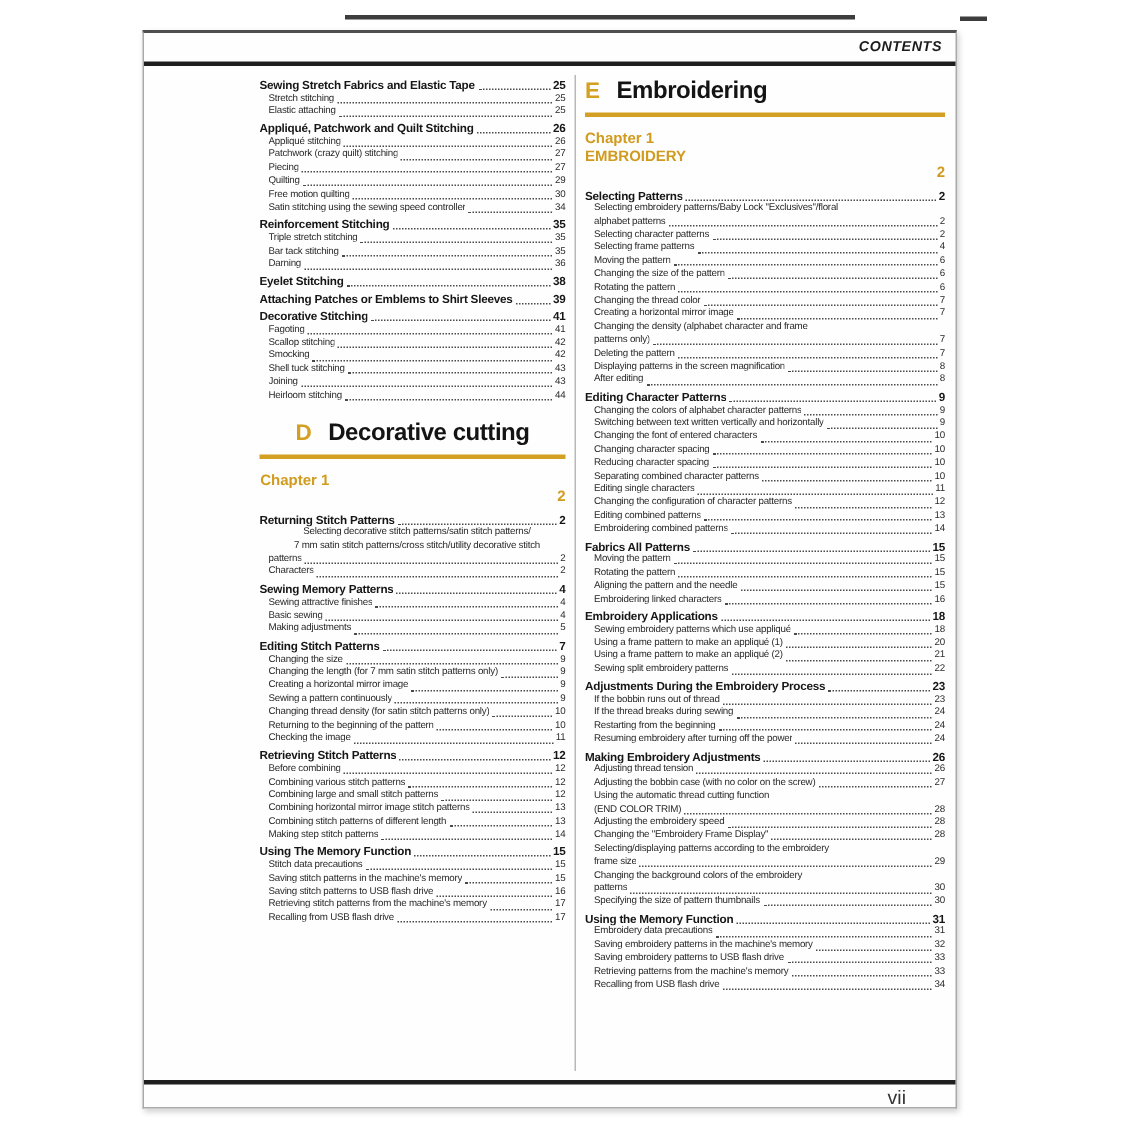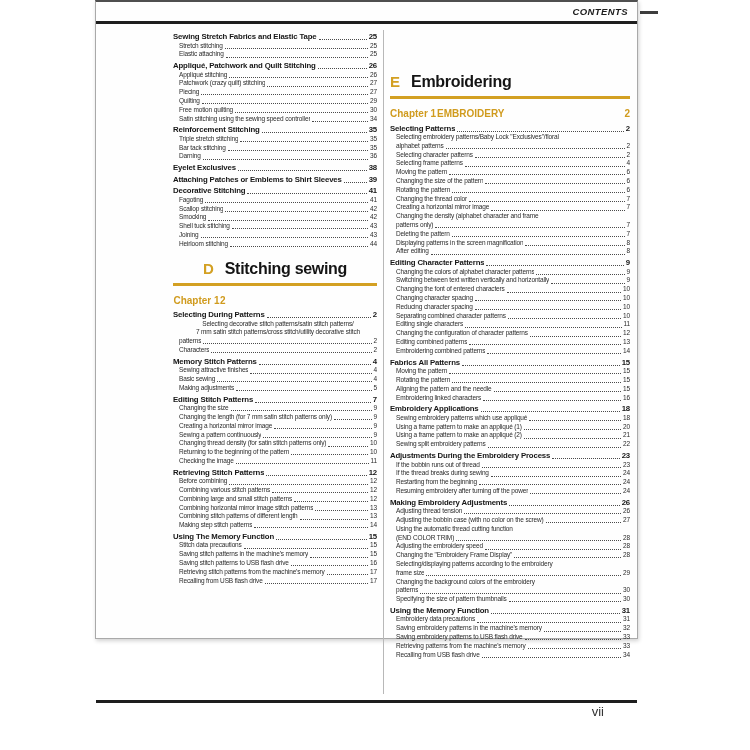--- a/index.html
+++ b/index.html
@@ -1,47 +1,47 @@
 <!DOCTYPE html>
 <html><head>
 <meta charset="utf-8">
 <style>
   html,body{margin:0;padding:0;}
   body{width:750px;height:750px;background:#ffffff;position:relative;
        font-family:"Liberation Sans",sans-serif;overflow:hidden;}
   .scan-artifact{position:absolute;background:#3d3d3d;}
-  .page{position:absolute;left:95px;top:0;width:543px;height:639px;
+  .page{position:absolute;left:95px;top:20px;width:543px;height:719px;
         background:#fefefe;border:1px solid #a9a9a9;border-top:2px solid #4f4f4f;
         box-shadow:1px 2px 4px rgba(0,0,0,0.18);box-sizing:border-box;}
   .contents-label{position:absolute;top:4px;right:9px;font-style:italic;font-weight:bold;
         font-size:9.5px;letter-spacing:0.4px;color:#1b1b1b;}
   .rule-top{position:absolute;top:19px;left:0;right:0;height:2.5px;background:#1e1e1e;}
   .rule-bottom{position:absolute;top:698px;left:0;right:0;height:2.5px;background:#1e1e1e;}
   .folio{position:absolute;top:702px;right:33px;font-size:13px;color:#333;}
   .divider{position:absolute;left:287px;top:28px;height:664px;width:1px;background:#b8b8b8;}
   .col{position:absolute;top:28px;}
   .col-left{left:77px;width:204px;text-align:center;}
-  .col-right{left:294px;width:240px;margin-top:41px;}
+  .col-right{left:294px;width:240px;}
   
   .e-h{font-weight:bold;font-size:7.8px;line-height:9.5px;margin-top:2px;
        letter-spacing:-0.15px;color:#161616;}
   .e-s{font-size:6.5px;line-height:8.8px;padding-left:6px;letter-spacing:-0.15px;color:#2a2a2a;}
   .row{display:flex;align-items:flex-end;}
   .t{white-space:nowrap;flex:0 1 auto;overflow:hidden;}
   .dots{flex:1 1 4px;min-width:4px;border-bottom:1px dotted #4a4a4a;margin:0 2px 1.5px 2px;}
   .p{flex:none;}
   .pre{white-space:nowrap;overflow:hidden;}
   
   .section{margin-top:9px;padding:2px 0 5px 0;border-bottom:3px solid #d3a023;}
   .col .section:first-child{margin-top:0;}
   .sec-letter{color:#d3a023;font-weight:bold;font-size:15px;margin-right:11px;}
   .sec-title{color:#141414;font-weight:bold;font-size:16px;letter-spacing:-0.3px;}
   
   .chapter{display:flex;margin:9px 0 4px 0;color:#d09b1e;font-weight:bold;
-           font-size:10px;line-height:11.5px;}
+           font-size:10px;line-height:11.5px;flex-direction:column;}
   .ch-label{flex:none;width:47px;}
   .ch-title{flex:1;}
   .ch-page{flex:none;align-self:flex-end;}
 </style>
 </head>
 <body>
 
 <div class="scan-artifact" style="left:230px;top:10px;width:340px;height:3px;"></div>
 <div class="scan-artifact" style="left:640px;top:11px;width:18px;height:3px;"></div>
 
@@ -143,21 +143,21 @@
       </div>
       <div class="entry e-s">
         <div class="row">
           <span class="t">Darning</span>
           <span class="dots"></span>
           <span class="p">36</span>
         </div>
       </div>
       <div class="entry e-h">
         <div class="row">
-          <span class="t">Eyelet Exclusives</span>
+          <span class="t">Eyelet Stitching</span>
           <span class="dots"></span>
           <span class="p">38</span>
         </div>
       </div>
       <div class="entry e-h">
         <div class="row">
           <span class="t">Attaching Patches or Emblems to Shirt Sleeves</span>
           <span class="dots"></span>
           <span class="p">39</span>
         </div>
@@ -204,28 +204,28 @@
           <span class="p">43</span>
         </div>
       </div>
       <div class="entry e-s">
         <div class="row">
           <span class="t">Heirloom stitching</span>
           <span class="dots"></span>
           <span class="p">44</span>
         </div>
       </div>
-      <div class="section"><span class="sec-letter">D</span><span class="sec-title">Stitching sewing</span></div>
+      <div class="section"><span class="sec-letter">D</span><span class="sec-title">Decorative cutting</span></div>
       <div class="chapter">
         <span class="ch-label">Chapter 1</span>
         <span class="ch-page">2</span>
       </div>
       <div class="entry e-h">
         <div class="row">
-          <span class="t">Selecting During Patterns</span>
+          <span class="t">Returning Stitch Patterns</span>
           <span class="dots"></span>
           <span class="p">2</span>
         </div>
       </div>
       <div class="entry e-s">
         <div class="pre">Selecting decorative stitch patterns/satin stitch patterns/</div>
         <div class="pre">7 mm satin stitch patterns/cross stitch/utility decorative stitch</div>
         <div class="row">
           <span class="t">patterns</span>
           <span class="dots"></span>
@@ -234,21 +234,21 @@
       </div>
       <div class="entry e-s">
         <div class="row">
           <span class="t">Characters</span>
           <span class="dots"></span>
           <span class="p">2</span>
         </div>
       </div>
       <div class="entry e-h">
         <div class="row">
-          <span class="t">Memory Stitch Patterns</span>
+          <span class="t">Sewing Memory Patterns</span>
           <span class="dots"></span>
           <span class="p">4</span>
         </div>
       </div>
       <div class="entry e-s">
         <div class="row">
           <span class="t">Sewing attractive finishes</span>
           <span class="dots"></span>
           <span class="p">4</span>
         </div>

